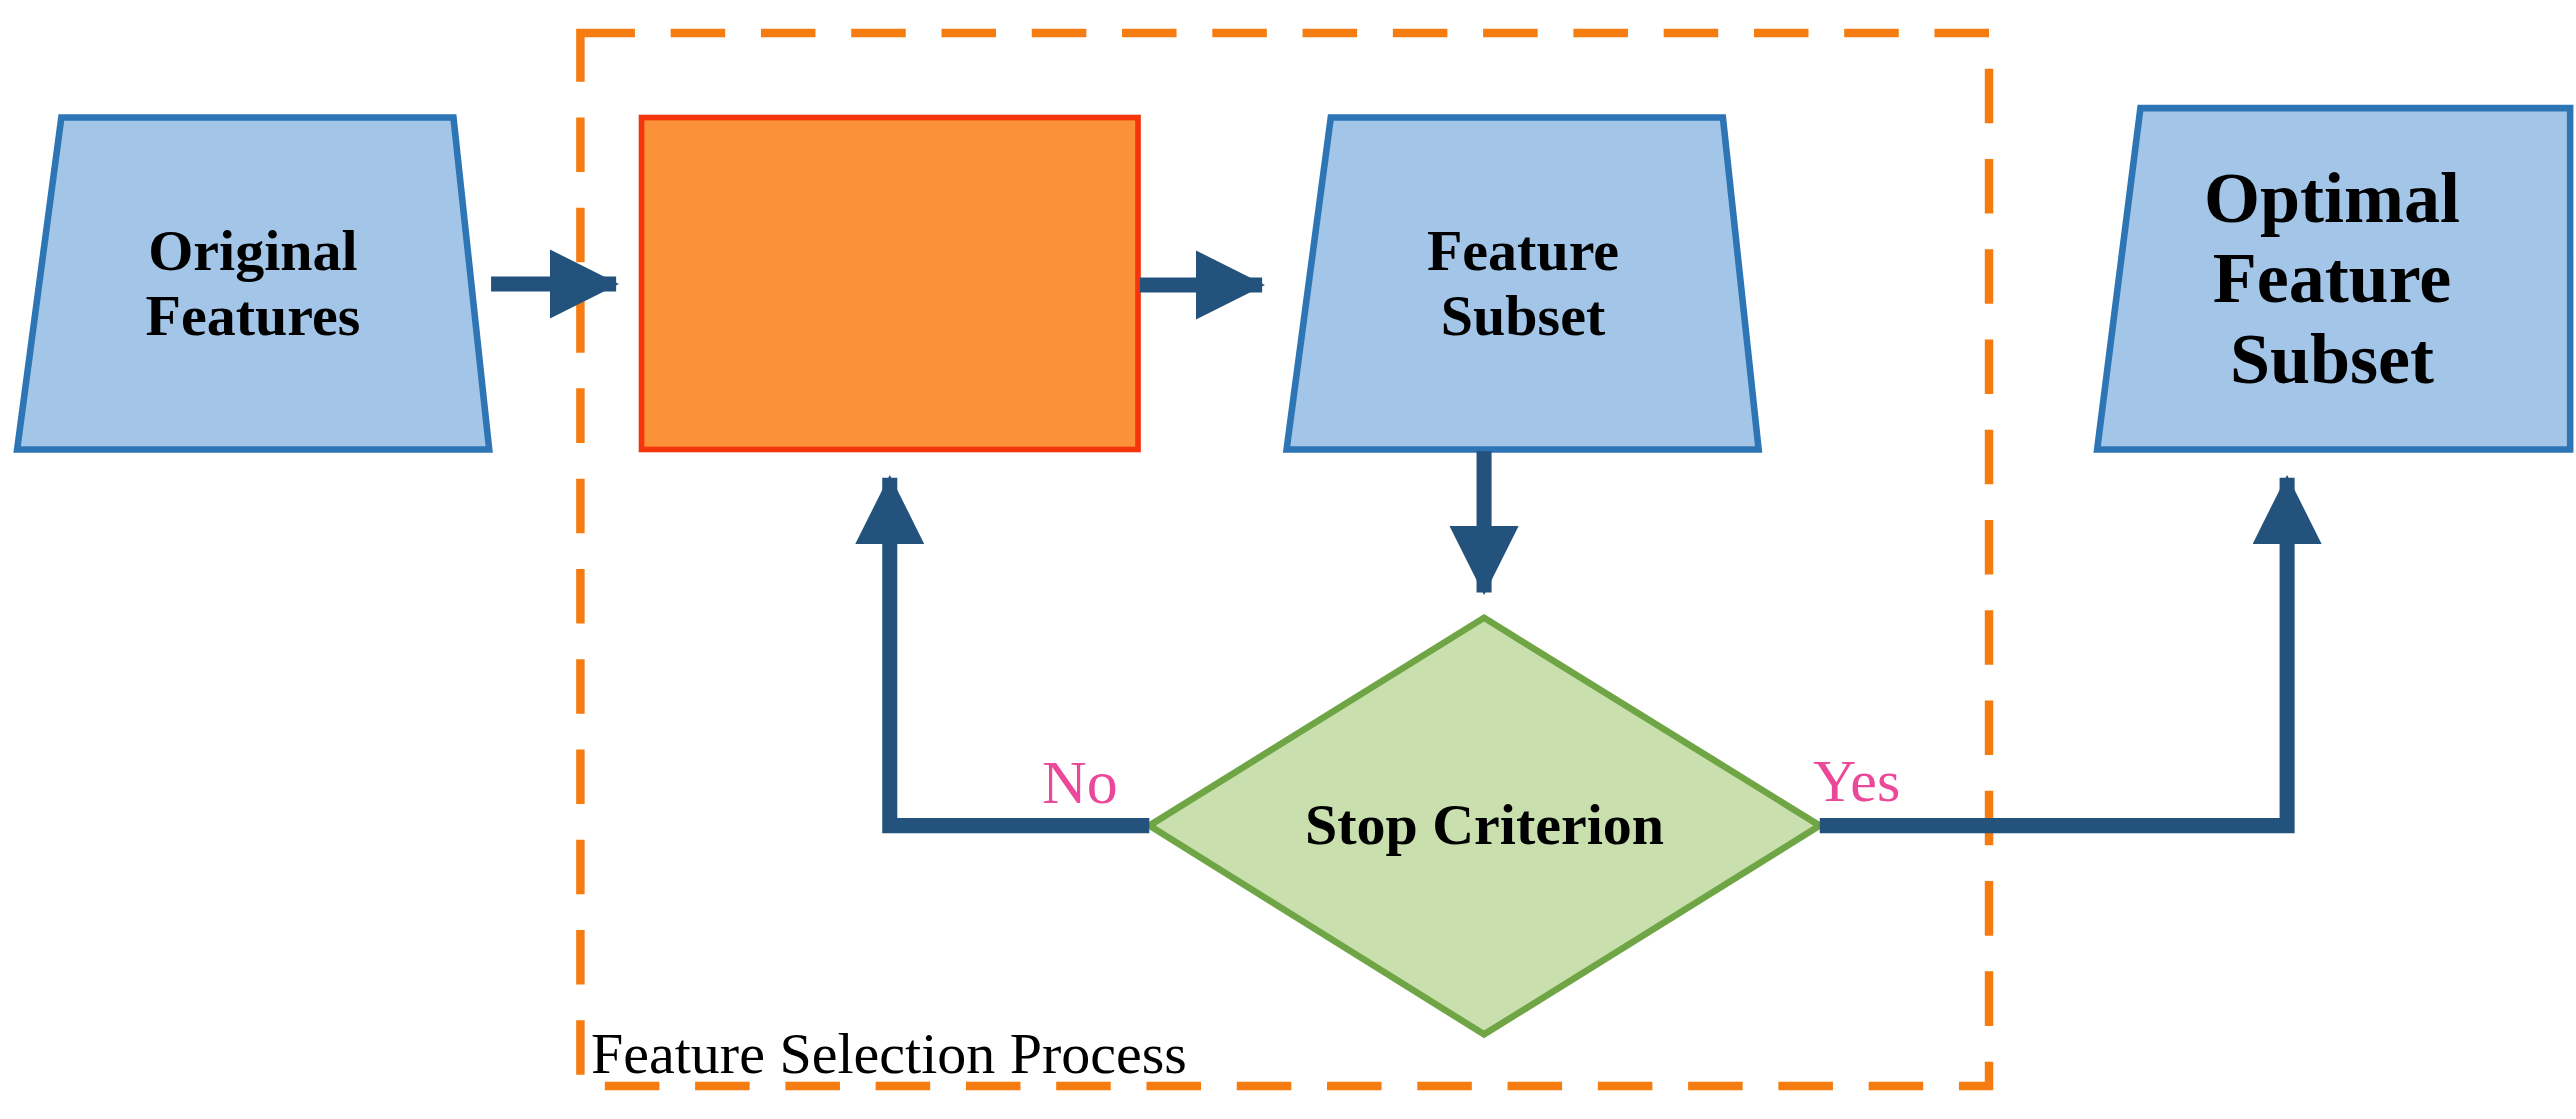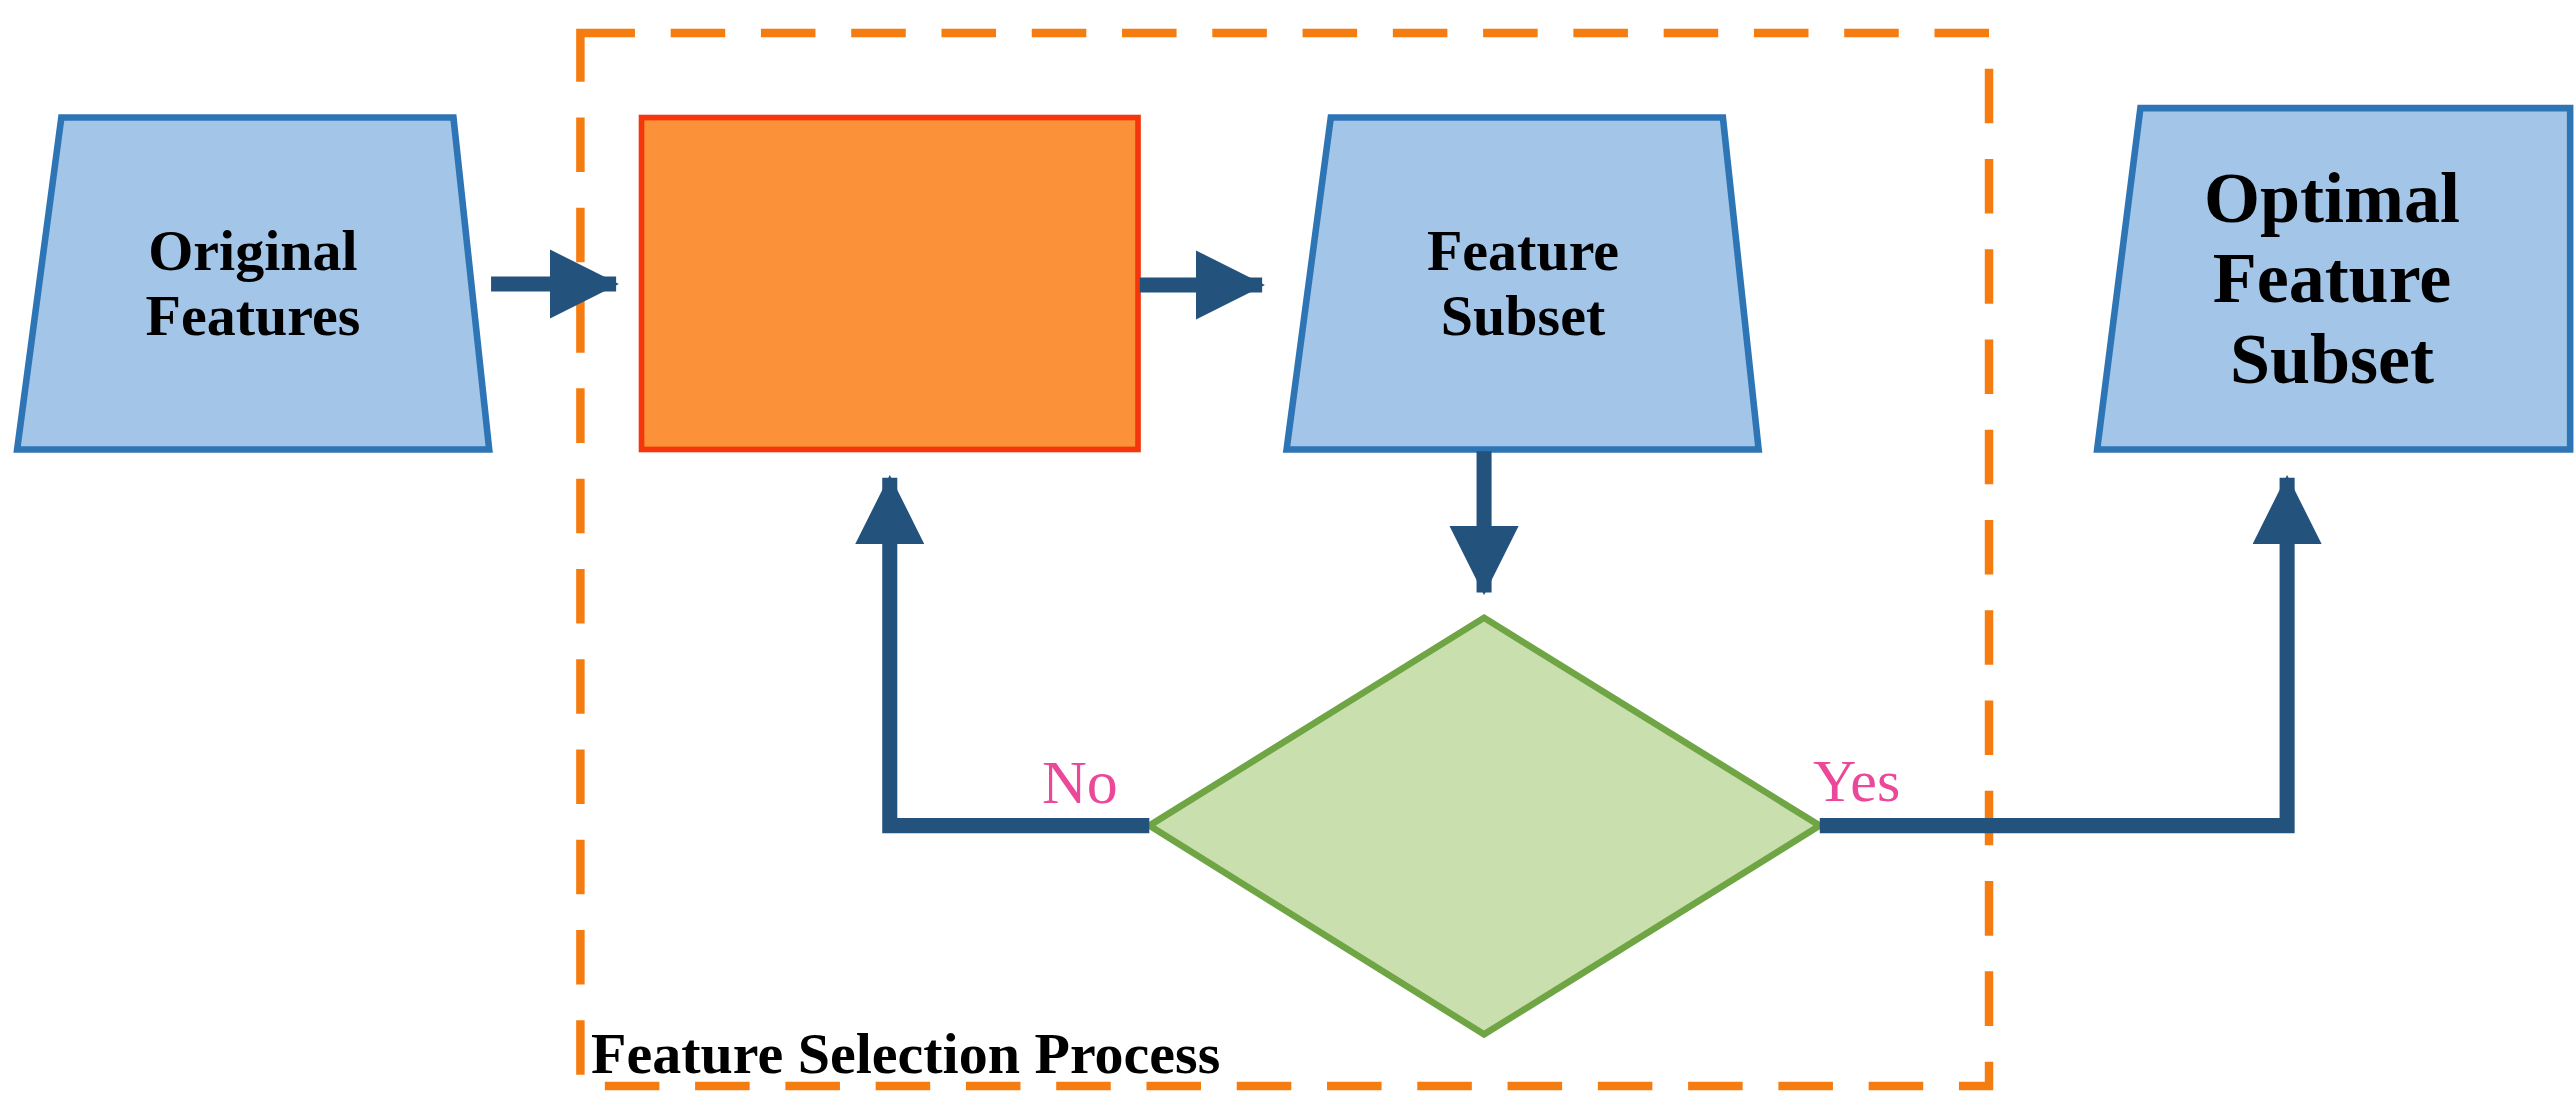--- a/index.html
+++ b/index.html
@@ -38,21 +38,21 @@
   }
   .edge-label {
     position: absolute;
     color: #ec4899;
     font-weight: normal;
     line-height: 1;
   }
   .group-caption {
     position: absolute;
     color: #000000;
-    font-weight: bold;
+    font-weight: normal;
     line-height: 1;
   }
   .lbl-original      { left: 17px;   top: 118px;  width: 472px; height: 332px; font-size: 58px; }
   .lbl-sfs           { left: 641px;  top: 118px;  width: 497px; height: 332px; font-size: 58px; }
   .lbl-feature-sub   { left: 1287px; top: 118px;  width: 472px; height: 332px; font-size: 58px; }
   .lbl-optimal       { left: 2097px; top: 108px;  width: 470px; height: 341px; font-size: 72px; }
   .lbl-stop          { left: 1149px; top: 769px;  width: 671px; height: 113px; font-size: 58px; }
   .lbl-no            { left: 1042px; top: 751px;  font-size: 62px; }
   .lbl-yes           { left: 1813px; top: 751px;  font-size: 60px; }
   .lbl-process       { left: 591px;  top: 1025px; font-size: 58px; }
@@ -95,20 +95,21 @@
     <path d="M 1935 878 L 2432 878 L 2432 508" fill="none" stroke="#23527C" stroke-width="16" marker-end="url(#arrow-down)"></path>
   </svg>
 
   <div class="node-label lbl-original">Original
 Features</div>
 
 
   <div class="node-label lbl-feature-sub">Feature
 Subset</div>
 
+  <div class="node-label lbl-stop">Stop Criterion</div>
 
   <div class="node-label lbl-optimal">Optimal
 Feature
 Subset</div>
 
   <div class="edge-label lbl-no">No</div>
 
   <div class="edge-label lbl-yes">Yes</div>
 
   <div class="group-caption lbl-process">Feature Selection Process</div>

